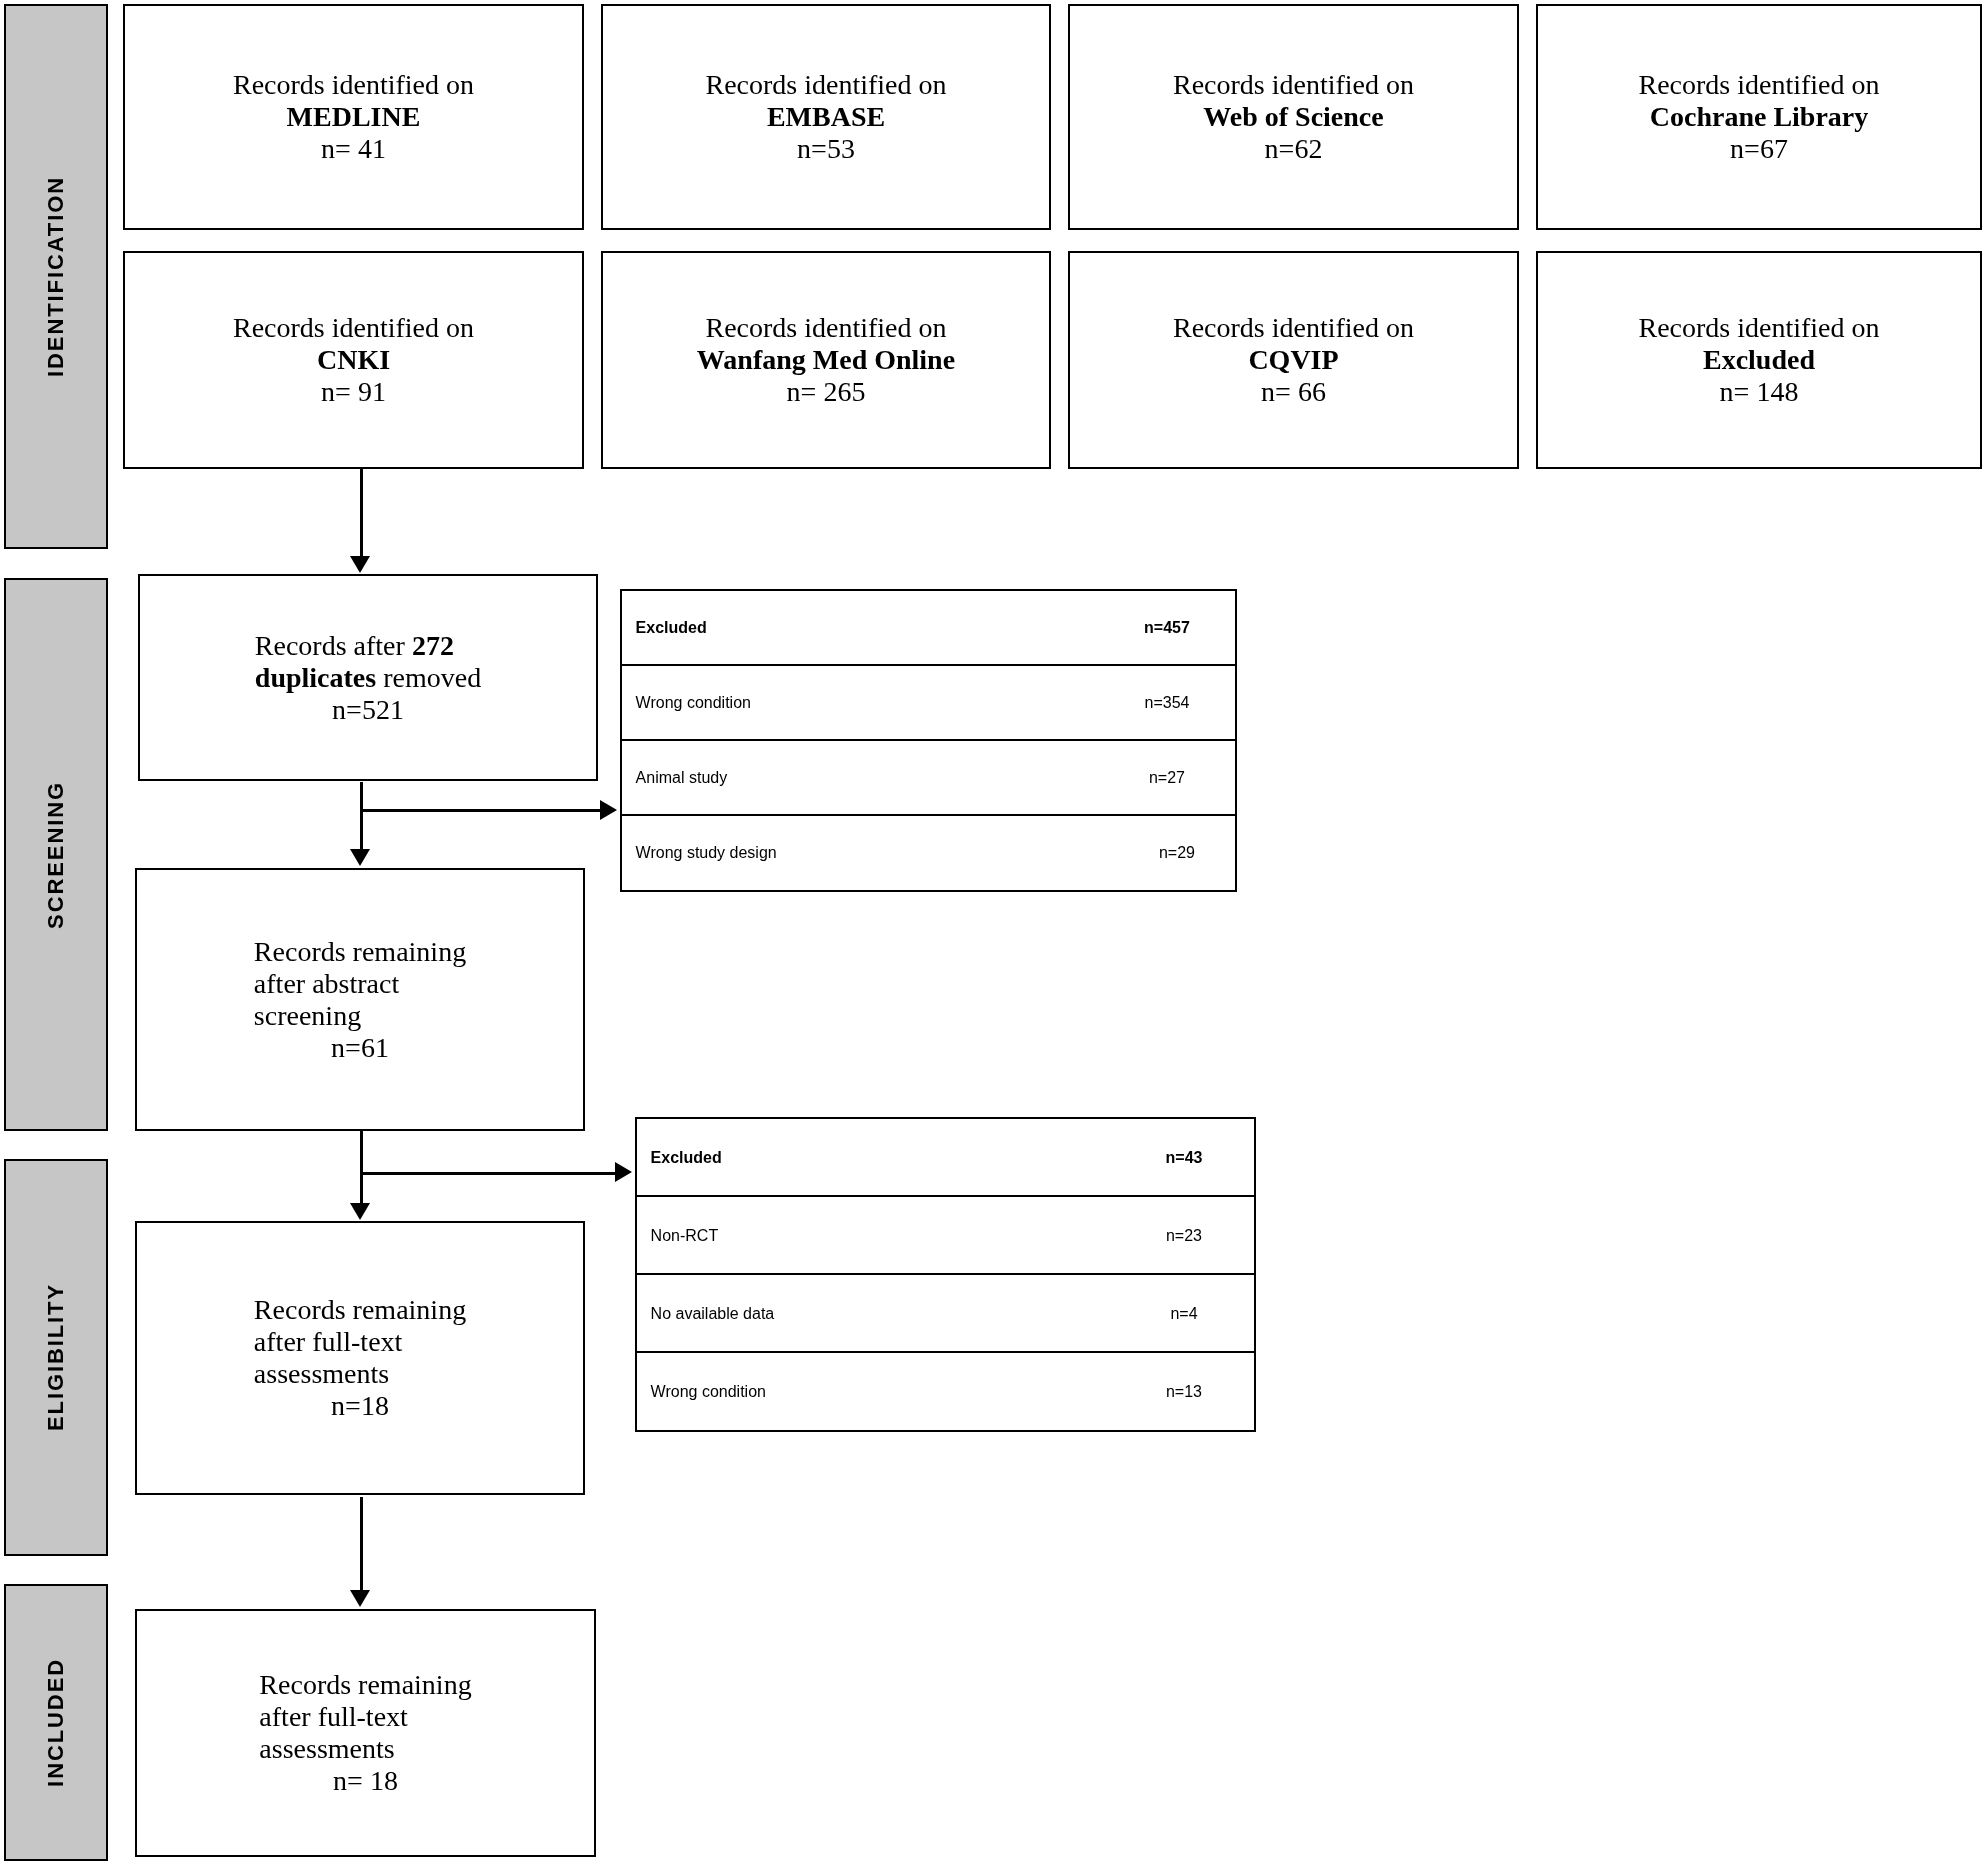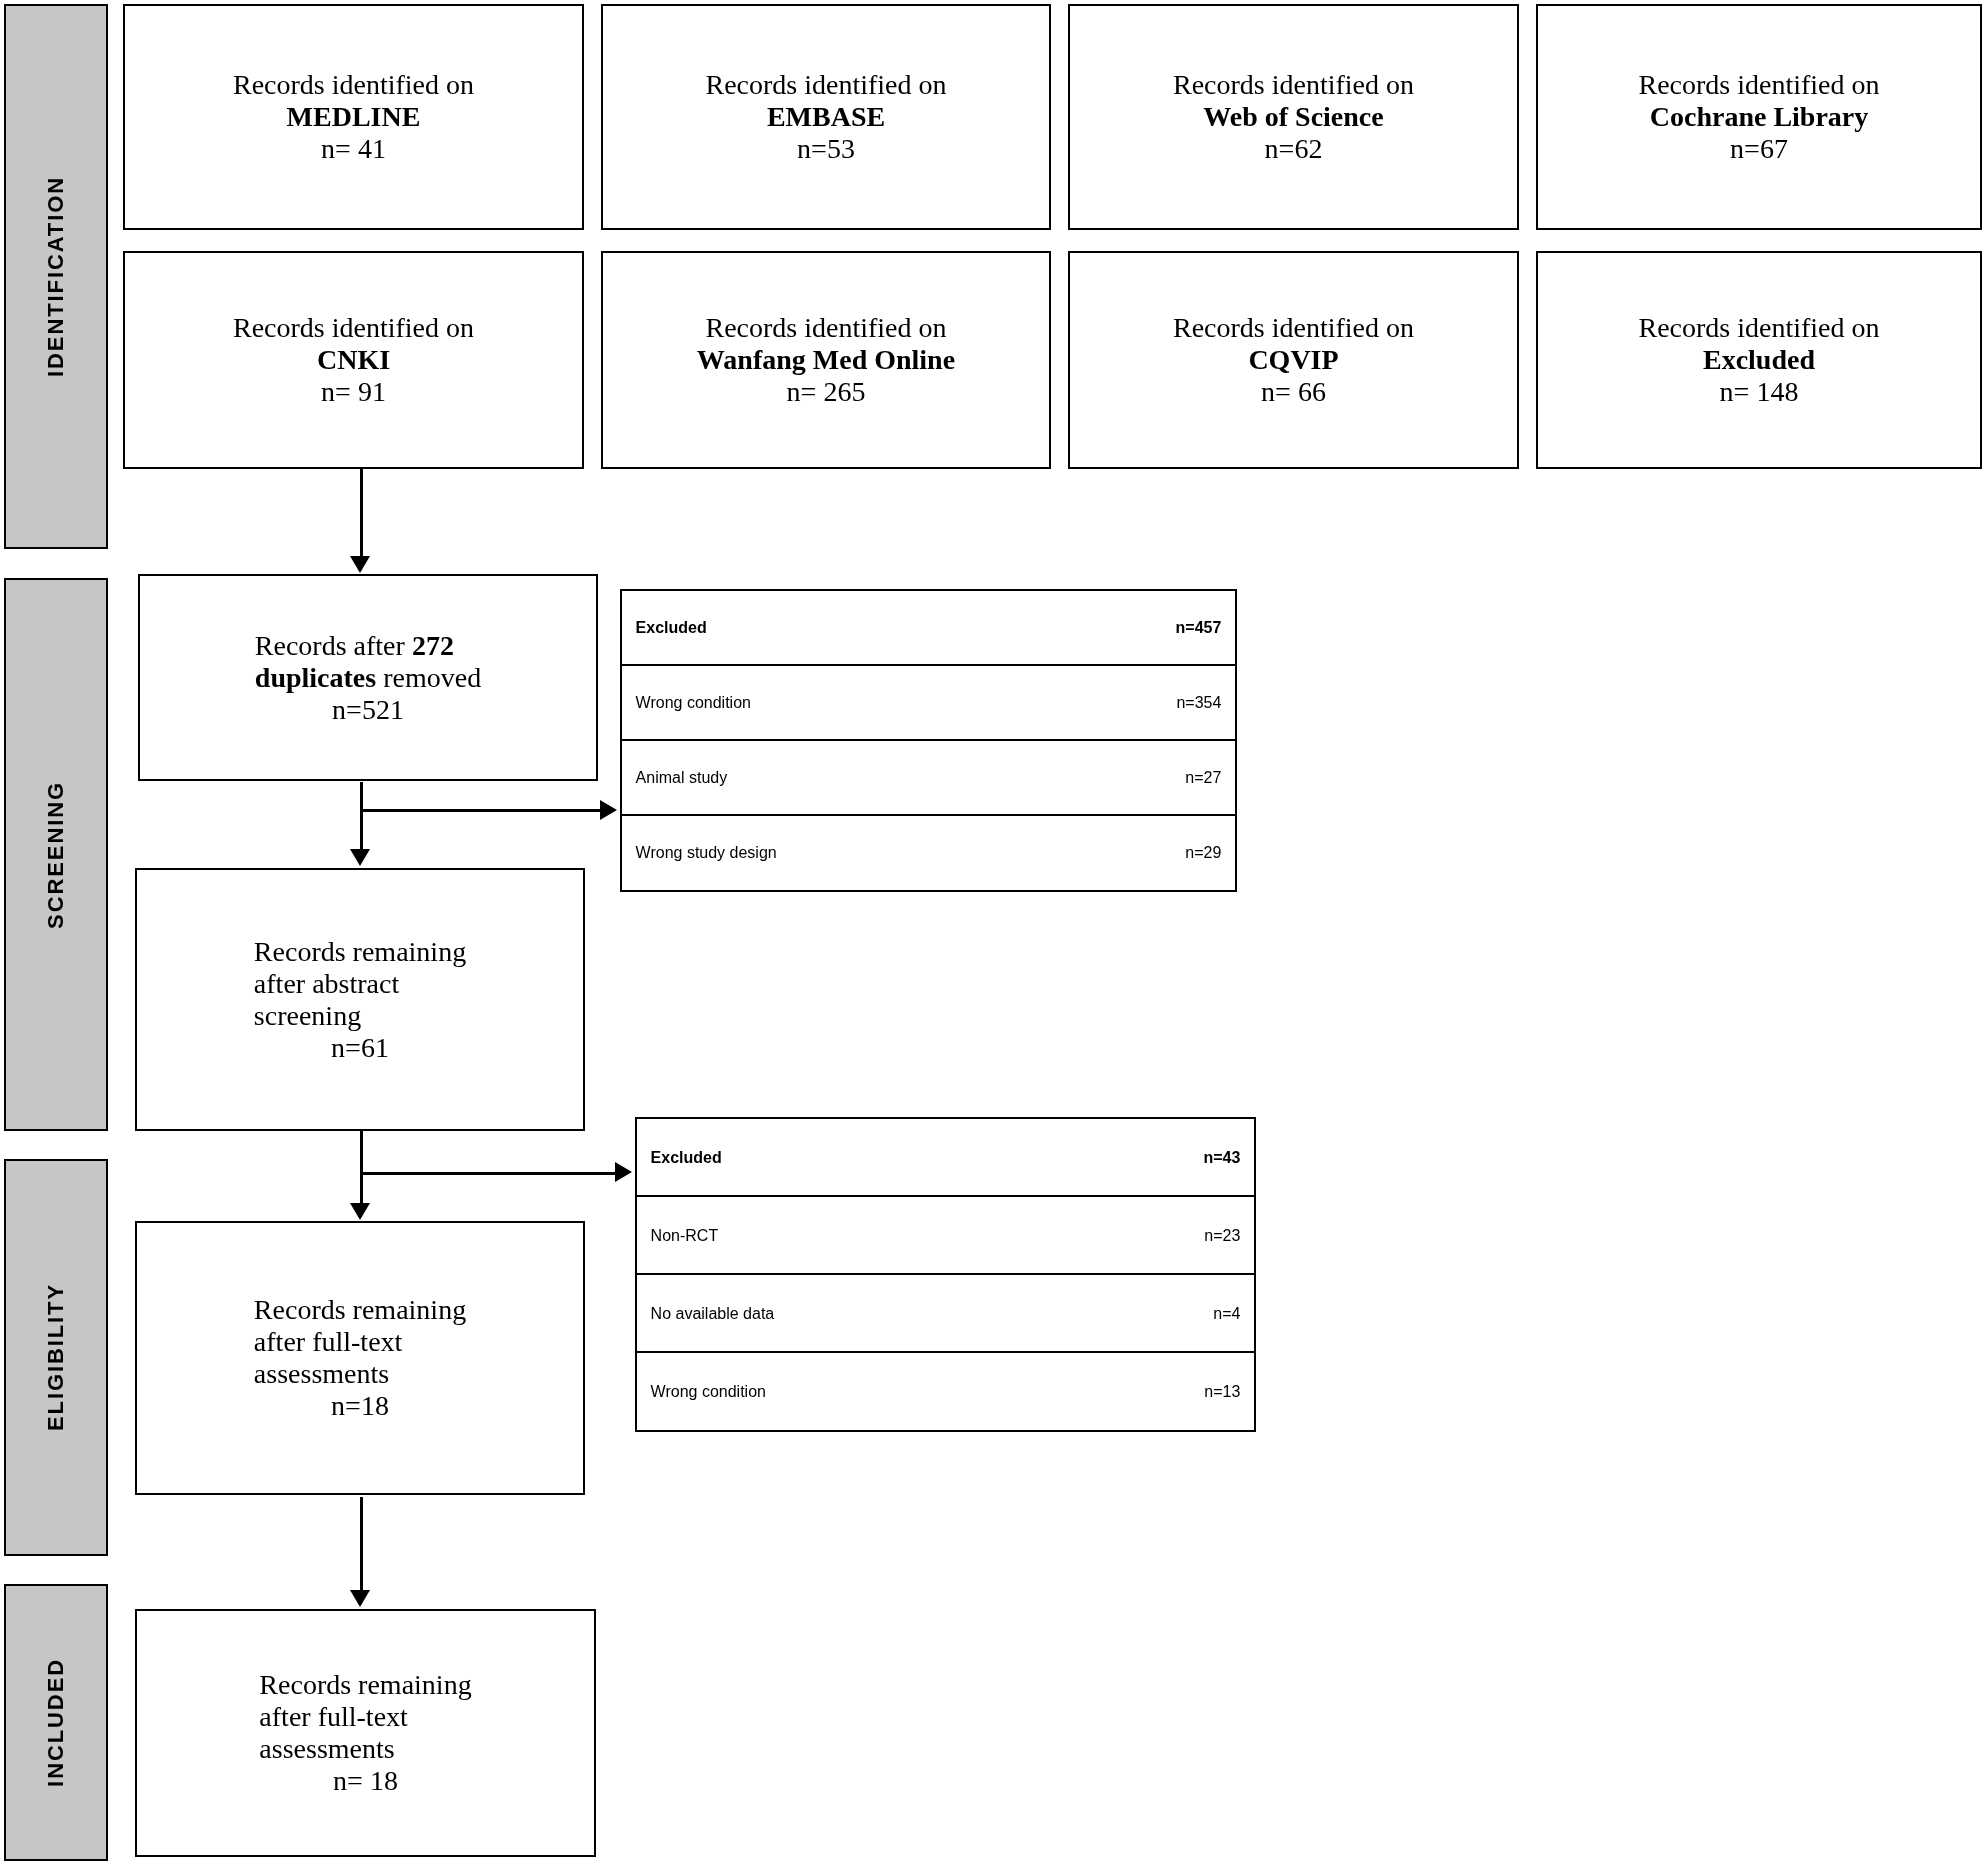--- a/index.html
+++ b/index.html
@@ -58,21 +58,21 @@
     position: relative;
     display: flex;
     align-items: center;
     background: #fff;
     border: 2.9px solid #000;
     font-size: 16px;
     padding: 0 13.6px;
   }
   .xrow + .xrow { margin-top: -2.9px; }
   .xrow .lbl { width: 477px; text-align: left; }
-  .xrow .cnt { flex: 1; text-align: right; }
+  .xrow .cnt { flex: 1; text-align: center; }
   .xrow.hdr .lbl, .xrow.hdr .cnt { font-weight: bold; }
 
   
   .vline { position: absolute; width: 2.9px; background: #000; }
   .hline { position: absolute; height: 2.9px; background: #000; }
   .arrow-down {
     position: absolute; width: 0; height: 0;
     border-left: 10.7px solid transparent;
     border-right: 10.7px solid transparent;
     border-top: 17.4px solid #000;

